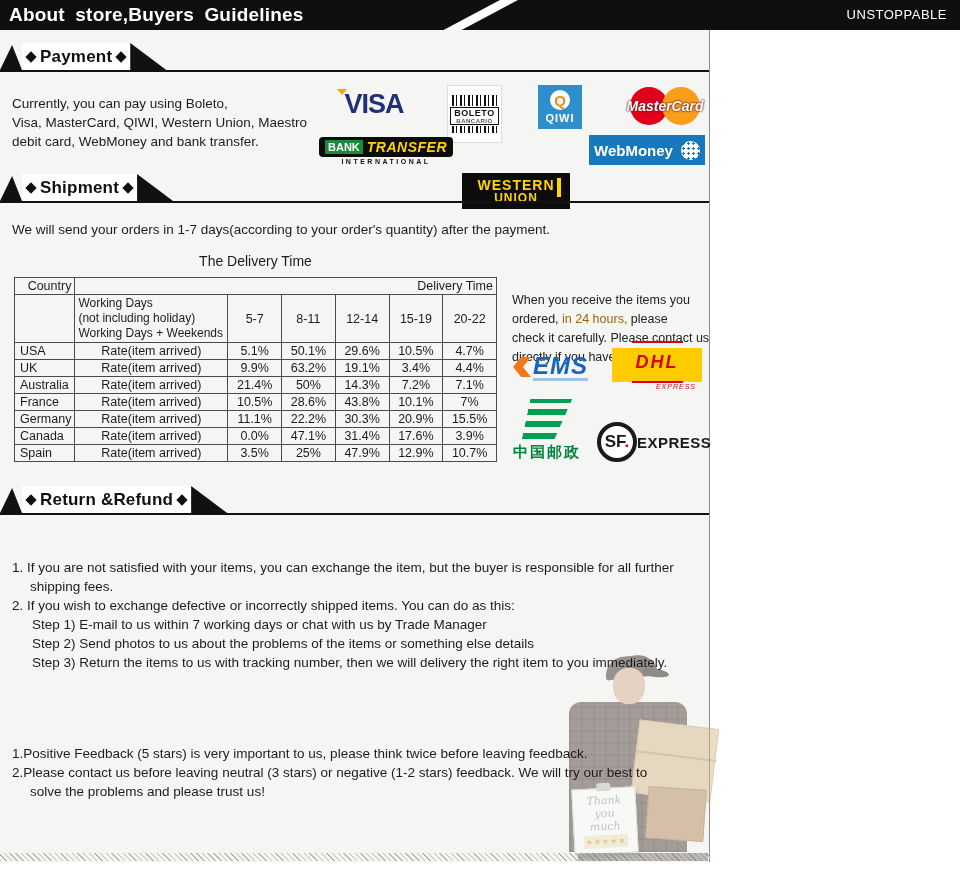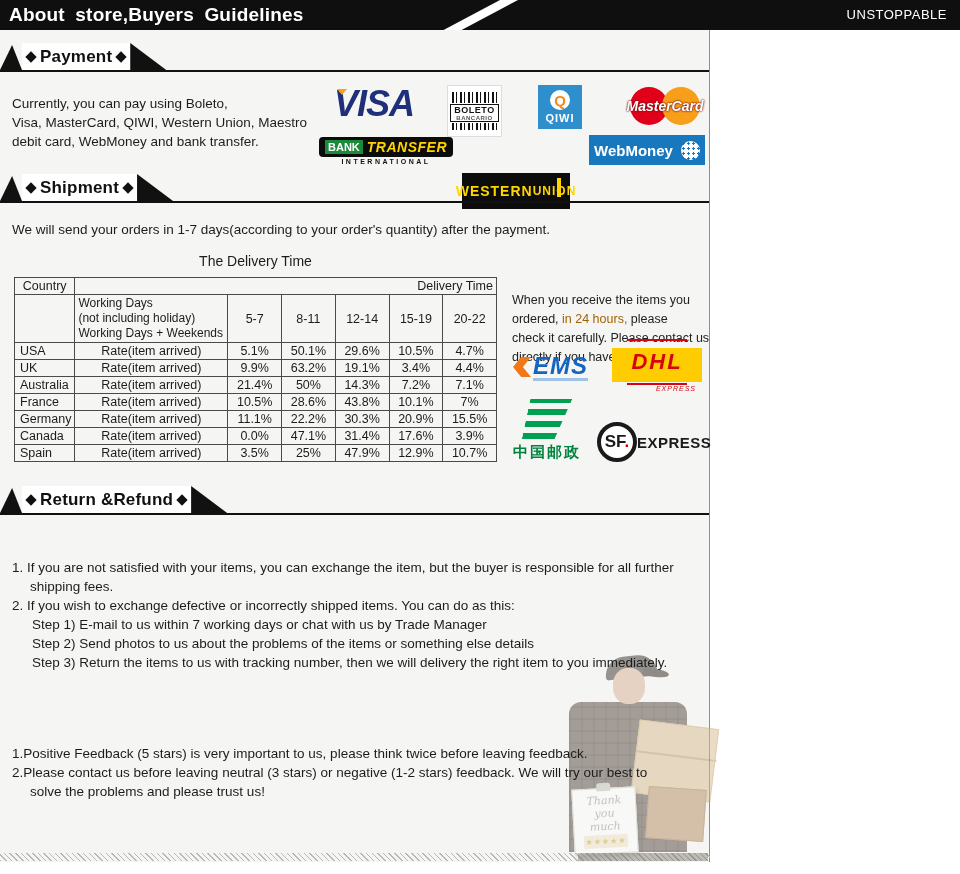--- a/index.html
+++ b/index.html
@@ -28,21 +28,21 @@
   .mini-diamond { width:8px; height:8px; background:#111; transform:rotate(45deg); }
   .sec-label { font-size:17px; font-weight:bold; color:#111; letter-spacing:.2px; white-space:nowrap; }
   .tri-right { width:36px; height:27px; background:#111; clip-path:polygon(0 0,100% 100%,0 100%); }
 
   .body-text { font-size:13.5px; line-height:19px; color:#1c1c1c; }
   .preline { white-space:pre-line; }
   .red { color:#a16207; }
 
   
   .logo { position:absolute; display:flex; align-items:center; justify-content:center; }
-  .visa { font-size:36px; font-weight:bold; font-style:italic; color:#1f2f7a; letter-spacing:-1px; }
+  .visa { font-size:27px; font-weight:bold; color:#1f2f7a; letter-spacing:-1px; }
   .visa-notch { position:absolute; left:7px; top:2px; width:10px; height:6px; background:#f7a021;
     clip-path:polygon(0 0,100% 0,50% 100%); }
   .boleto { flex-direction:column; background:#fff; border:1px solid #ddd; }
   .barcode { width:46px; height:11px;
     background:repeating-linear-gradient(90deg,#111 0 2px,#fff 2px 4px,#111 4px 5px,#fff 5px 8px); }
   .boleto-band { border:1px solid #111; margin:1px 0; padding:0 3px; text-align:center; background:#fff; }
   .boleto-t1 { font-size:9px; font-weight:bold; color:#111; letter-spacing:.5px; }
   .boleto-t2 { font-size:6px; font-weight:bold; color:#555; letter-spacing:.5px; }
   .qiwi { flex-direction:column; background:#2f8fcc; gap:2px; }
   .qiwi-circle { width:20px; height:20px; background:#fff; border-radius:50%;
@@ -51,51 +51,51 @@
   .mc { position:relative; }
   .mc-red { position:absolute; left:3px; top:0; width:38px; height:38px; border-radius:50%; background:#e1001a; }
   .mc-org { position:absolute; right:3px; top:0; width:38px; height:38px; border-radius:50%; background:#f79f1a; }
   .mc-word { position:relative; z-index:1; color:#fff; font-weight:bold; font-style:italic; font-size:14px;
     text-shadow:0 0 2px #7a1010,0 0 2px #7a1010; }
   .bank { flex-direction:column; }
   .bank-box { background:#0c0c0c; border-radius:4px; padding:2px 6px; display:flex; align-items:center; gap:4px; }
   .bank-w1 { background:#1b8a3a; color:#fff; font-weight:bold; font-size:11px; padding:1px 3px; }
   .bank-w2 { color:#ffd200; font-weight:bold; font-style:italic; font-size:14px; letter-spacing:.5px; }
   .bank-w3 { font-size:7px; font-weight:bold; letter-spacing:2.5px; color:#111; margin-top:1px; }
-  .wu { background:#0c0c0c; flex-direction:row; line-height:1; padding:18px 0; position:relative; }
+  .wu { background:#0c0c0c; flex-direction:column; line-height:1; padding:18px 0; position:relative; }
   .wu-w1 { color:#ffd500; font-weight:bold; font-size:14px; letter-spacing:1px; }
   .wu-w2 { color:#ffd500; font-weight:bold; font-size:12px; letter-spacing:1px; }
   .wu-bar { position:absolute; right:9px; top:5px; width:4px; height:19px; background:#ffd500; }
   .wm { background:#1878be; gap:8px; }
   .wm-word { color:#fff; font-size:15px; font-weight:bold; }
   .wm-globe { width:19px; height:19px; border-radius:50%; background:#fff;
     background-image:radial-gradient(#1878be 1px, transparent 1.2px); background-size:5px 5px; }
 
   
   .dt-title { position:absolute; left:14px; top:223px; width:483px; text-align:center;
     font-size:14px; color:#1c1c1c; }
   table.dt { position:absolute; left:14px; top:247px; width:483px; border-collapse:collapse;
     font-size:12.5px; color:#1c1c1c; }
   table.dt th, table.dt td { border:1px solid #4a4a4a; font-weight:normal; padding:1px 3px; }
-  .c-country { width:57px; text-align:center; padding-left:4px; }
+  .c-country { width:57px; text-align:right; padding-left:4px; }
   .c-wd { width:155px; text-align:left; font-size:12px; line-height:15px; padding-left:6px; }
   .c-num { width:54px; text-align:center; }
   table.dt td.cell-country { text-align:left; padding-left:5px; height:16px; }
   table.dt td.cell-label { text-align:center; }
   table.dt td.cell-val { text-align:center; }
 
   .notice { position:absolute; left:512px; top:242px; width:200px; font-size:12.5px; line-height:19px; }
 
   
   .ems { gap:2px; }
   .ems-arrow { width:18px; height:20px; background:#f07818; clip-path:polygon(100% 0,55% 50%,100% 100%,45% 100%,0 50%,45% 0); }
   .ems-word { color:#1565c0; font-weight:bold; font-style:italic; font-size:24px; letter-spacing:1px;
     border-bottom:3px solid #9fc3e8; line-height:1; }
   .dhl { background:#ffcc00; flex-direction:column; line-height:1; }
-  .dhl-word { color:#d40511; font-weight:bold; font-style:italic; font-size:22px; letter-spacing:2px;
+  .dhl-word { color:#d40511; font-weight:bold; font-style:italic; font-size:18px; letter-spacing:2px;
     border-top:2px solid #d40511; border-bottom:2px solid #d40511; padding:10px 4px; }
   .dhl-sub { color:#d40511; font-style:italic; font-size:7px; letter-spacing:1px; align-self:flex-end; margin-right:6px; }
   .cnpost { flex-direction:column; gap:4px; }
   .cnpost-emblem { width:42px; height:40px; transform:skewX(-12deg);
     background:repeating-linear-gradient(0deg,#00a052 0 6px,transparent 6px 12px);
     clip-path:polygon(0 0,100% 0,78% 100%,0 100%); }
   .cnpost-word { color:#00843d; font-weight:bold; font-size:15px; letter-spacing:2px;font-family:Liberation Mono, monospace; }
   .sf { }
   .sf-circle { width:40px; height:40px; border:4px solid #1a1a1a; border-radius:50%;
     display:flex; align-items:center; justify-content:center; background:#fff; }
@@ -180,21 +180,21 @@
 
     <div class="abs body-text preline z1" style="left:12px; top:64px; width:330px;">Currently, you can pay using Boleto,
 Visa, MasterCard, QIWI, Western Union, Maestro
 debit card, WebMoney and bank transfer.</div>
 
     <div class="logo visa abs" style="left:330px; top:57px; width:88px; height:34px;">
       <span class="visa-notch"></span>
       <span>VISA</span>
     </div>
 
-    <div class="logo boleto abs" style="left:447px; top:55px; width:55px; height:52px;">
+    <div class="logo boleto abs" style="left:447px; top:55px; width:55px; height:58px;">
       <span class="barcode"></span>
       <span class="boleto-band">
         <div class="boleto-t1">BOLETO</div>
         <div class="boleto-t2">BANCARIO</div>
       </span>
       <span class="barcode" style="height:7px;"></span>
     </div>
 
     <div class="logo qiwi abs" style="left:538px; top:55px; width:44px; height:44px;">
       <span class="qiwi-circle">Q</span>

